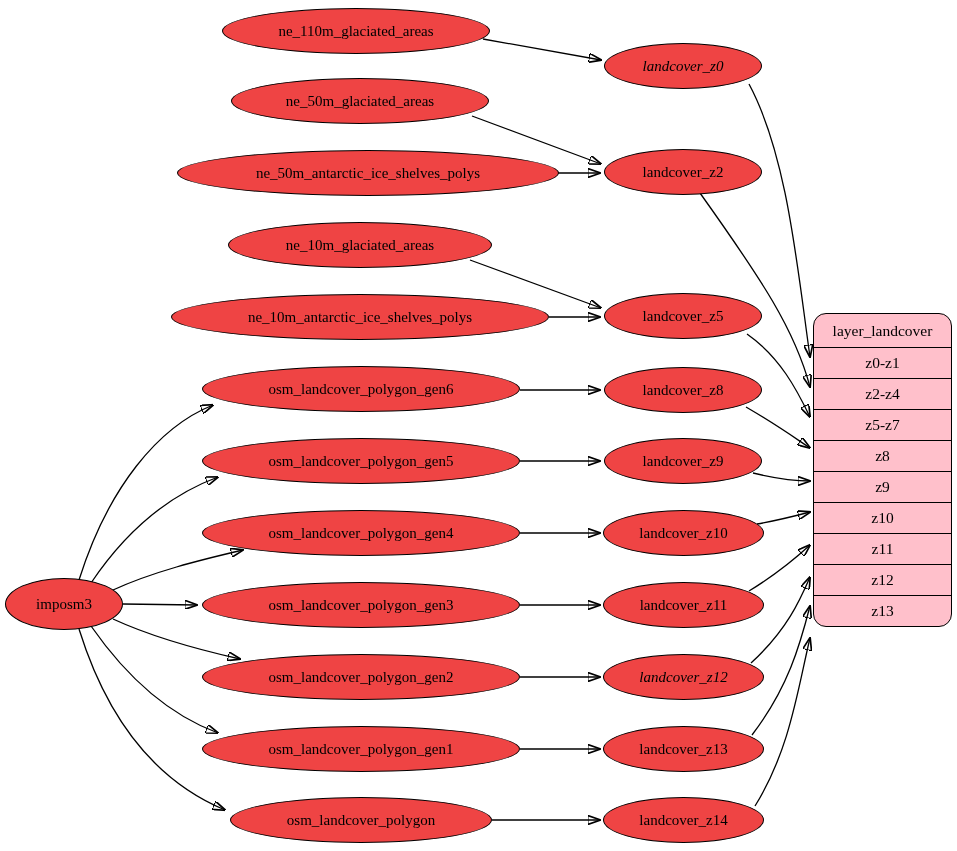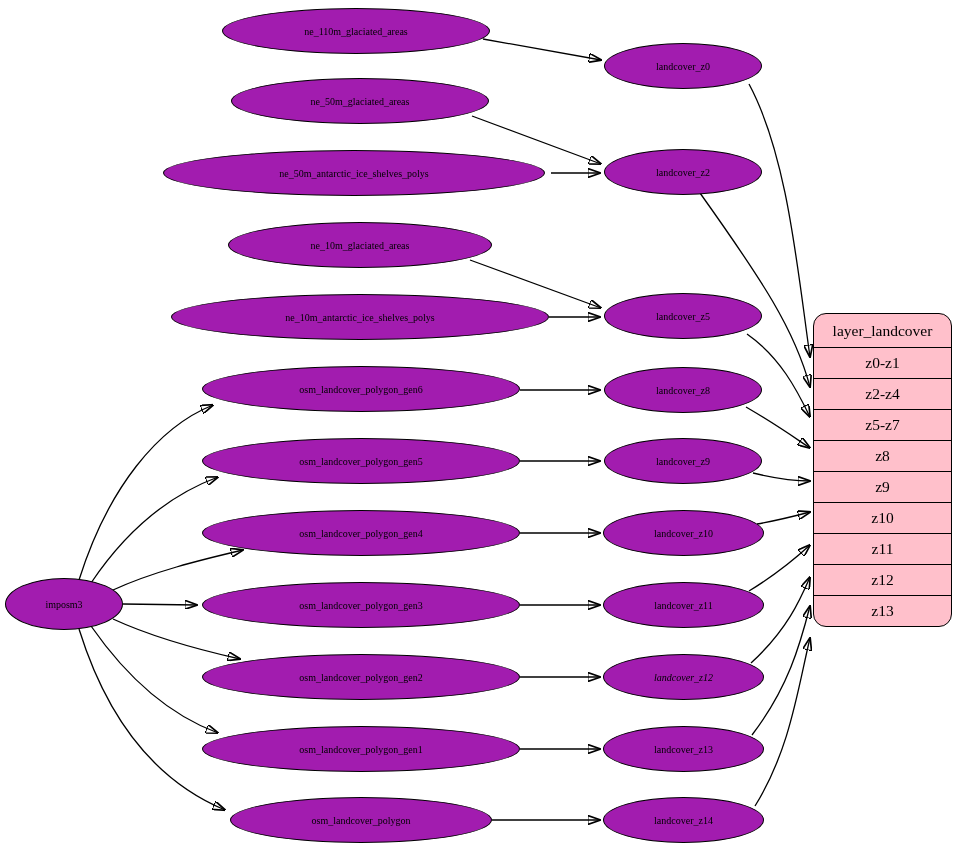--- a/index.html
+++ b/index.html
@@ -10,23 +10,23 @@
     font-family:"Liberation Serif","DejaVu Serif",serif;
     overflow:hidden;
   }
   svg.edges{position:absolute;left:0;top:0;width:957px;height:851px;}
   svg.edges path{fill:none;stroke:#000000;stroke-width:1.3px;}
   .node{
     position:absolute;
     box-sizing:border-box;
     border:1.3px solid #000000;
     border-radius:50%;
-    background:#a21caf;
+    background:#ef4444;
     display:flex;align-items:center;justify-content:center;
-    font-size:10px;color:#000000;
+    font-size:15px;color:#000000;
     white-space:nowrap;
   }
   .ltable{
     position:absolute;left:813px;top:313px;width:139px;
     box-sizing:border-box;
     background:#ffc0cb;
     border:1.4px solid #000000;
     border-radius:13px;
     overflow:hidden;
   }
@@ -81,32 +81,32 @@
     <path d="M 749,591 C 780,572 797,557 810,545" marker-end="url(#arrow)"></path>
     <path d="M 751,663 C 787,630 800,600 810,577" marker-end="url(#arrow)"></path>
     <path d="M 752,735 C 788,688 800,645 810,606" marker-end="url(#arrow)"></path>
     <path d="M 755,806 C 790,750 798,688 810,638" marker-end="url(#arrow)"></path>
   </svg>
 
   <div class="node" style="left:5px;top:578px;width:118px;height:52px;">imposm3</div>
 
   <div class="node" style="left:222px;top:8px;width:268px;height:46px;">ne_110m_glaciated_areas</div>
   <div class="node" style="left:231px;top:78px;width:258px;height:46px;">ne_50m_glaciated_areas</div>
-  <div class="node" style="left:163px;top:150px;width:382px;height:46px;text-align:center;">ne_50m_antarctic_ice_shelves_polys</div>
+  <div class="node" style="left:177px;top:150px;width:382px;height:46px;text-align:center;">ne_50m_antarctic_ice_shelves_polys</div>
   <div class="node" style="left:228px;top:222px;width:264px;height:46px;">ne_10m_glaciated_areas</div>
   <div class="node" style="left:171px;top:294px;width:378px;height:46px;text-align:right;">ne_10m_antarctic_ice_shelves_polys</div>
   <div class="node" style="left:202px;top:366px;width:318px;height:46px;">osm_landcover_polygon_gen6</div>
   <div class="node" style="left:202px;top:438px;width:318px;height:46px;">osm_landcover_polygon_gen5</div>
   <div class="node" style="left:202px;top:510px;width:318px;height:46px;">osm_landcover_polygon_gen4</div>
   <div class="node" style="left:202px;top:582px;width:318px;height:46px;">osm_landcover_polygon_gen3</div>
   <div class="node" style="left:202px;top:654px;width:318px;height:46px;">osm_landcover_polygon_gen2</div>
   <div class="node" style="left:202px;top:726px;width:318px;height:46px;">osm_landcover_polygon_gen1</div>
   <div class="node" style="left:230px;top:797px;width:262px;height:46px;text-align:center;">osm_landcover_polygon</div>
 
-  <div class="node" style="left:604px;top:43px;width:158px;height:46px;">landcover_z0</div>
+  <div class="node" style="left:604px;top:43px;width:158px;height:46px;font-style:italic;">landcover_z0</div>
   <div class="node" style="left:604px;top:149px;width:158px;height:46px;">landcover_z2</div>
   <div class="node" style="left:604px;top:293px;width:158px;height:46px;">landcover_z5</div>
   <div class="node" style="left:604px;top:367px;width:158px;height:46px;">landcover_z8</div>
   <div class="node" style="left:604px;top:438px;width:158px;height:46px;">landcover_z9</div>
   <div class="node" style="left:603px;top:510px;width:161px;height:46px;">landcover_z10</div>
   <div class="node" style="left:603px;top:582px;width:161px;height:46px;">landcover_z11</div>
   <div class="node" style="left:603px;top:654px;width:161px;height:46px;font-style:italic;">landcover_z12</div>
   <div class="node" style="left:603px;top:726px;width:161px;height:46px;">landcover_z13</div>
   <div class="node" style="left:603px;top:797px;width:161px;height:46px;">landcover_z14</div>
 

